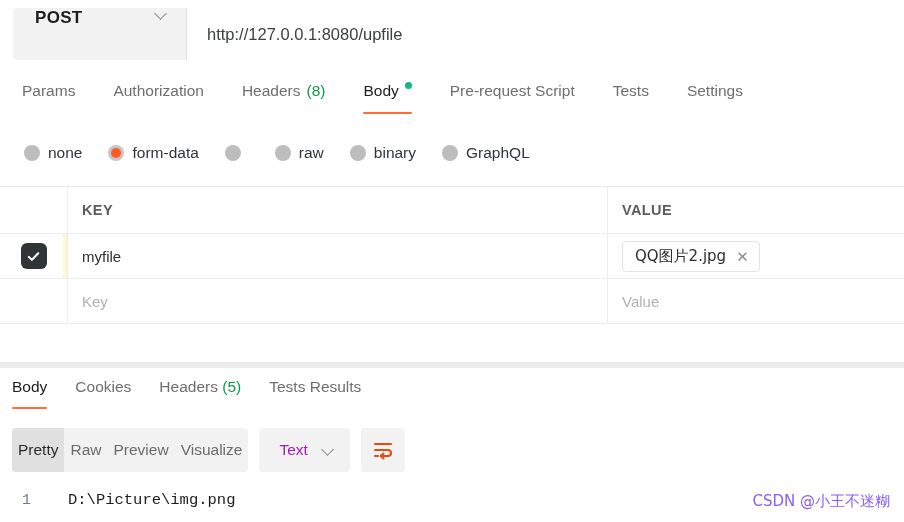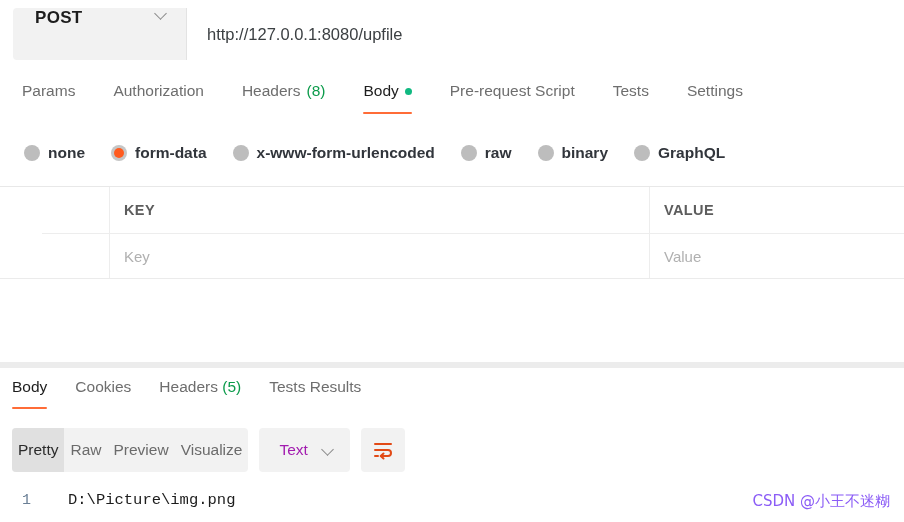--- a/index.html
+++ b/index.html
@@ -48,21 +48,21 @@
   .req-tabs {
     position: absolute; left: 0; top: 80px;
     width: 904px; height: 45px;
     display: flex; align-items: flex-start; padding-left: 22px;
   }
   .rtab {
     position: relative;
     font-size: 15.5px; color: #6e6e6e;
     padding: 2px 0 14px 0; margin-right: 38px;
     cursor: pointer; white-space: nowrap;
-    display: flex; align-items: center; gap: 6px;
+    display: flex; gap: 6px;
   }
   .rtab.active { color: #1d1d1d; }
   .rtab.active::after {
     content: ""; position: absolute; left: 0; right: 0; bottom: 0;
     height: 2.5px; background: #ff6c37; border-radius: 2px;
   }
   .rtab .count { color: #0c9b4b; }
   .greendot { width: 7px; height: 7px; border-radius: 50%; background: #10b981; display: inline-block; }
 
   
@@ -74,29 +74,28 @@
   .radio-item { display: flex; align-items: center; margin-right: 26px; cursor: pointer; }
   .radio-dot {
     width: 16px; height: 16px; border-radius: 50%;
     background: #bdbdbd; margin-right: 8px; flex: none;
     display: flex; align-items: center; justify-content: center;
   }
   .radio-item.selected .radio-dot { background: #c6c6c6; }
   .radio-item.selected .radio-dot::after {
     content: ""; width: 10px; height: 10px; border-radius: 50%; background: #ff5b1f;
   }
-  .radio-label { font-size: 15.5px; color: #31353b; white-space: nowrap; font-weight: bold; }
+  .radio-label { font-size: 15.5px; color: #31353b; white-space: nowrap; }
 
   
   .kvtable {
     position: absolute; left: 0; top: 186px;
     width: 904px;
     border-top: 1px solid #e8e8e8;
     border-bottom: 1px solid #ebebeb;
-    padding-left: 42px;
   }
   .kvrow { display: flex; height: 45px; }
   .kvrow.head { height: 46px; }
   .kvrow + .kvrow { border-top: 1px solid #ededed; }
   .c-check { width: 68px; flex: none; display: flex; align-items: center; justify-content: center;
              border-right: 1px solid #ededed; position: relative; }
   .c-key { width: 540px; flex: none; display: flex; align-items: center; padding-left: 14px;
            border-right: 1px solid #ededed; }
   .c-val { flex: 1; display: flex; align-items: center; padding-left: 14px; }
   .th { font-size: 14.5px; font-weight: bold; color: #5d5d5d; letter-spacing: .4px; }
@@ -219,21 +218,20 @@
     <div class="radio-item">
       <span class="radio-dot"></span>
       <span class="radio-label">none</span>
     </div>
     <div class="radio-item selected">
       <span class="radio-dot"></span>
       <span class="radio-label">form-data</span>
     </div>
     <div class="radio-item">
       <span class="radio-dot"></span>
-      <span class="radio-label">x-www-form-urlencoded</span>
     </div>
     <div class="radio-item">
       <span class="radio-dot"></span>
       <span class="radio-label">raw</span>
     </div>
     <div class="radio-item">
       <span class="radio-dot"></span>
       <span class="radio-label">binary</span>
     </div>
     <div class="radio-item">
@@ -246,20 +244,39 @@
     <div class="kvrow head">
       <div class="c-check"></div>
       <div class="c-key">
         <span class="th">KEY</span>
       </div>
       <div class="c-val">
         <span class="th">VALUE</span>
       </div>
     </div>
 
+    <div class="kvrow">
+      <div class="c-check">
+        <span class="checkbox">
+          <svg width="15" height="15" viewBox="0 0 16 16" aria-hidden="true">
+            <path d="M3 8.4 L6.3 11.6 L13 4.6" fill="none" stroke="#ffffff" stroke-width="2.2" stroke-linecap="round" stroke-linejoin="round"></path>
+          </svg>
+        </span>
+        <span class="active-strip"></span>
+      </div>
+      <div class="c-key">
+        <span class="cell-text">myfile</span>
+      </div>
+      <div class="c-val">
+        <span class="file-chip">
+          <span class="file-name">QQ图片2.jpg</span>
+          <span class="chip-x">✕</span>
+        </span>
+      </div>
+    </div>
 
     <div class="kvrow">
       <div class="c-check"></div>
       <div class="c-key">
         <span class="cell-placeholder">Key</span>
       </div>
       <div class="c-val">
         <span class="cell-placeholder">Value</span>
       </div>
     </div>

